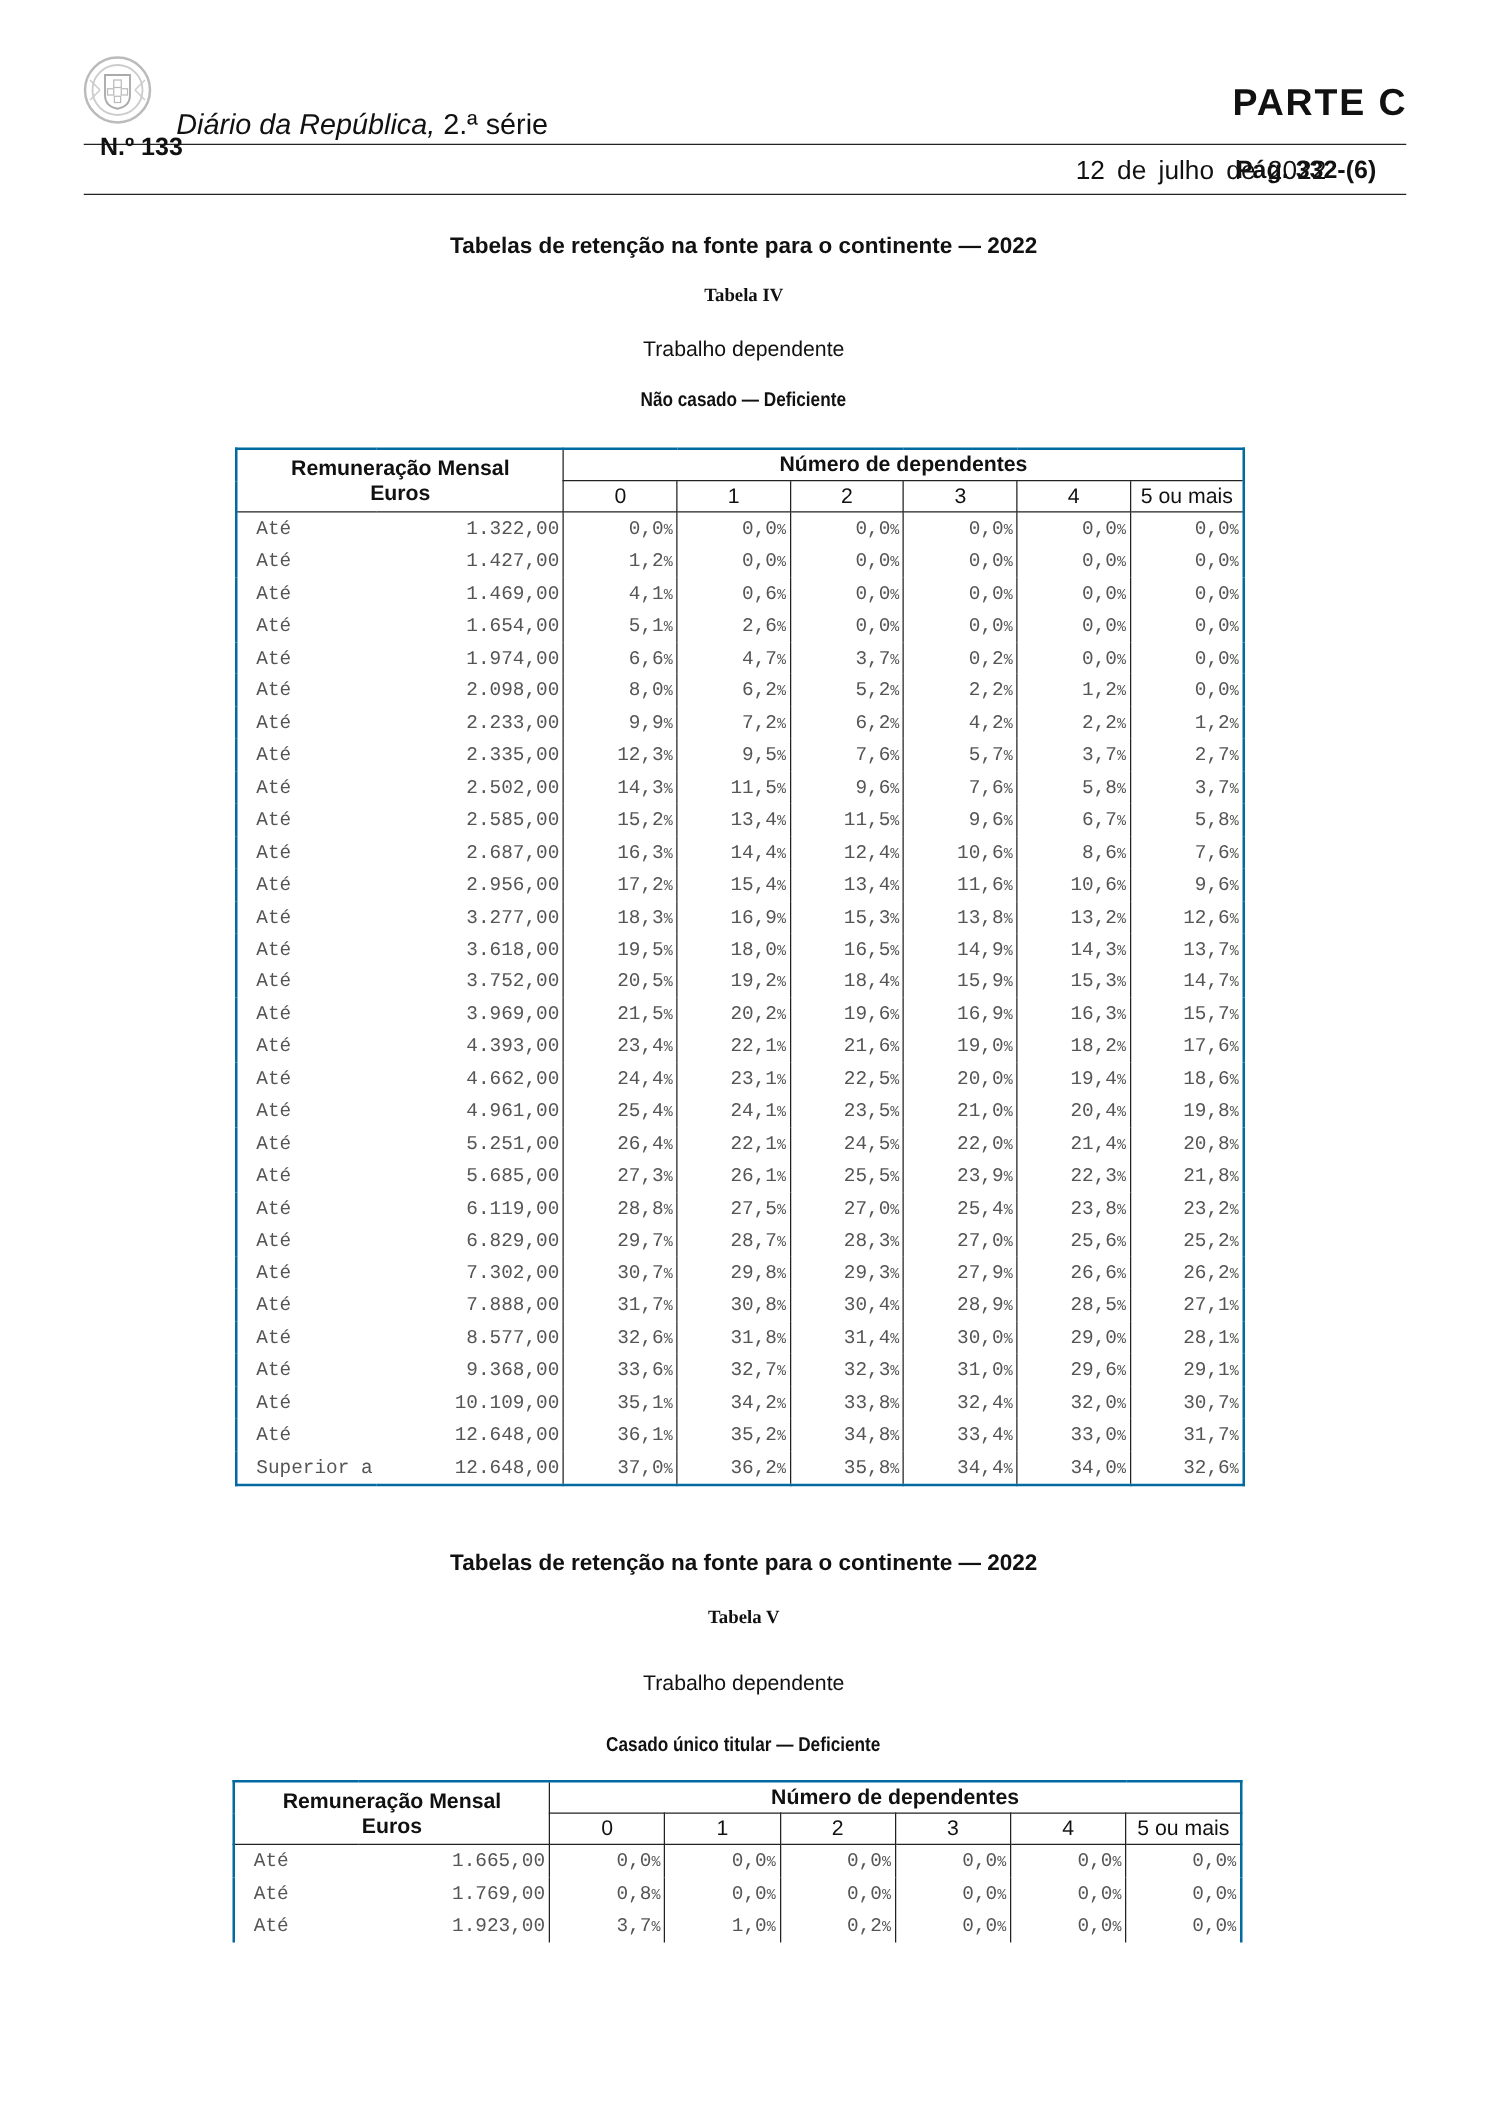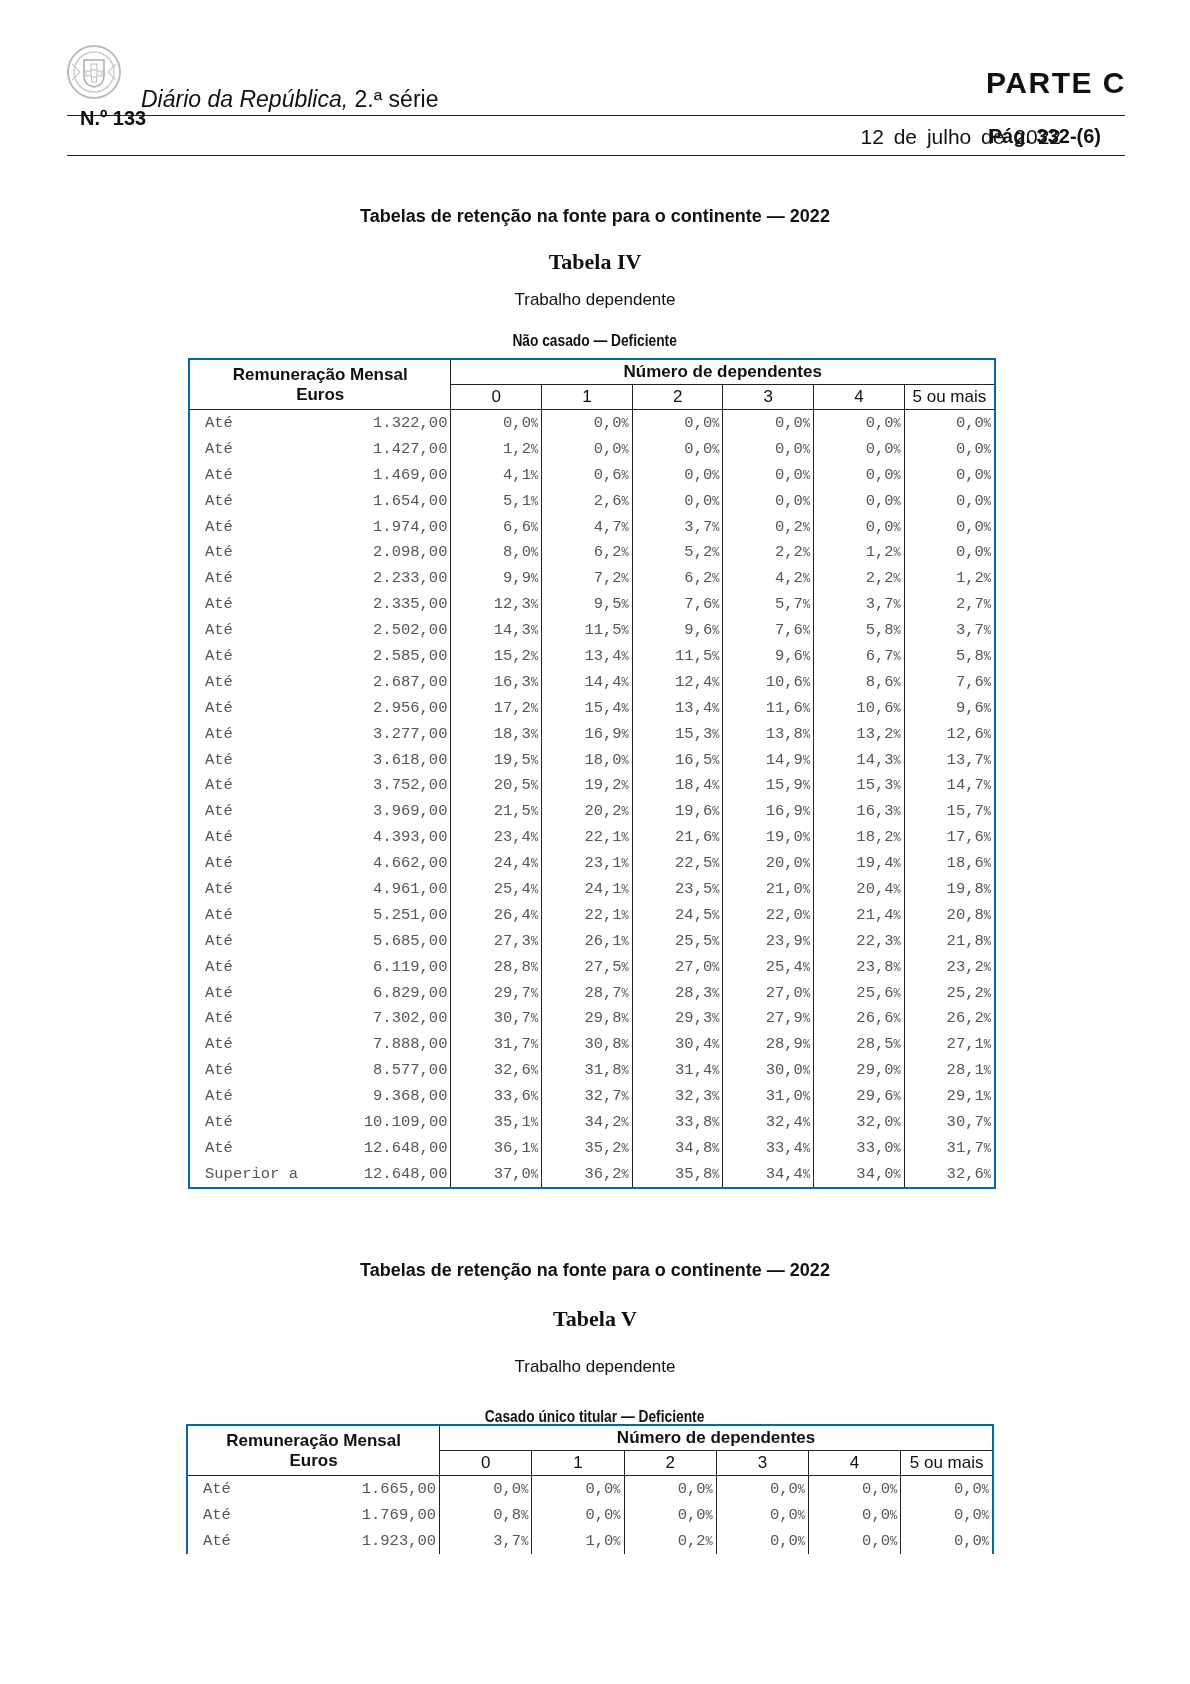--- a/index.html
+++ b/index.html
@@ -8,23 +8,23 @@
   .journal-title { position: absolute; left: 141px; top: 50px; font-size: 23px; font-weight: normal; margin-top: 36px; }
   .journal-title i { font-style: italic; }
   .parte { position: absolute; right: 64px; top: 46px; font-size: 30px; font-weight: bold; letter-spacing: 1.5px; margin-top: 20px; }
   .rule { position: absolute; left: 67px; width: 1058px; height: 0; border-top: 1.5px solid #222; }
   .rule.r1 { top: 115px; }
   .rule.r2 { top: 155px; }
   .issue-no { position: absolute; left: 80px; top: 107px; font-size: 20px; font-weight: bold; }
   .issue-date { position: absolute; left: 0; width: 1030px; top: 125px; text-align: right; font-size: 21px; word-spacing: 4px; padding-left: 31px; }
   .page-no { position: absolute; right: 89px; top: 125px; font-size: 20px; font-weight: bold; }
 
-  .section { position: absolute; left: 0; width: 1190px; text-align: center; margin-top: 20px; }
+  .section { position: absolute; left: 0; width: 1190px; text-align: center; }
   .sec-title { font-size: 18px; font-weight: bold; }
-  .sec-table { font-family: "Liberation Serif", serif; font-weight: bold; font-size: 22px; }
+  .sec-table { font-family: "Liberation Serif", serif; font-weight: bold; font-size: 15px; }
   .sec-sub { font-size: 17px; }
   .sec-cat { font-size: 16px; font-weight: bold; transform: scaleX(0.86); display: inline-block; }
 
   table.ret { position: absolute; border-collapse: collapse; border: 2px solid #0369a1; }
   table.ret th { font-family: "Liberation Sans", sans-serif; font-weight: normal; font-size: 17px; padding: 0; border: 1.5px solid #222; height: 24px; }
   table.ret th.bold { font-weight: bold; }
   table.ret td { font-family: "Liberation Mono", monospace; font-size: 15.5px; color: #555; height: 25.9px; padding: 0 3px; border-left: 1.5px solid #222; border-right: 1.5px solid #222; text-align: right; white-space: nowrap; }
   table.ret td.lbl { text-align: left; border-right: none; padding-left: 15px; }
   table.ret td.amt { border-left: none; }
   .pct { font-size: 12px; }

